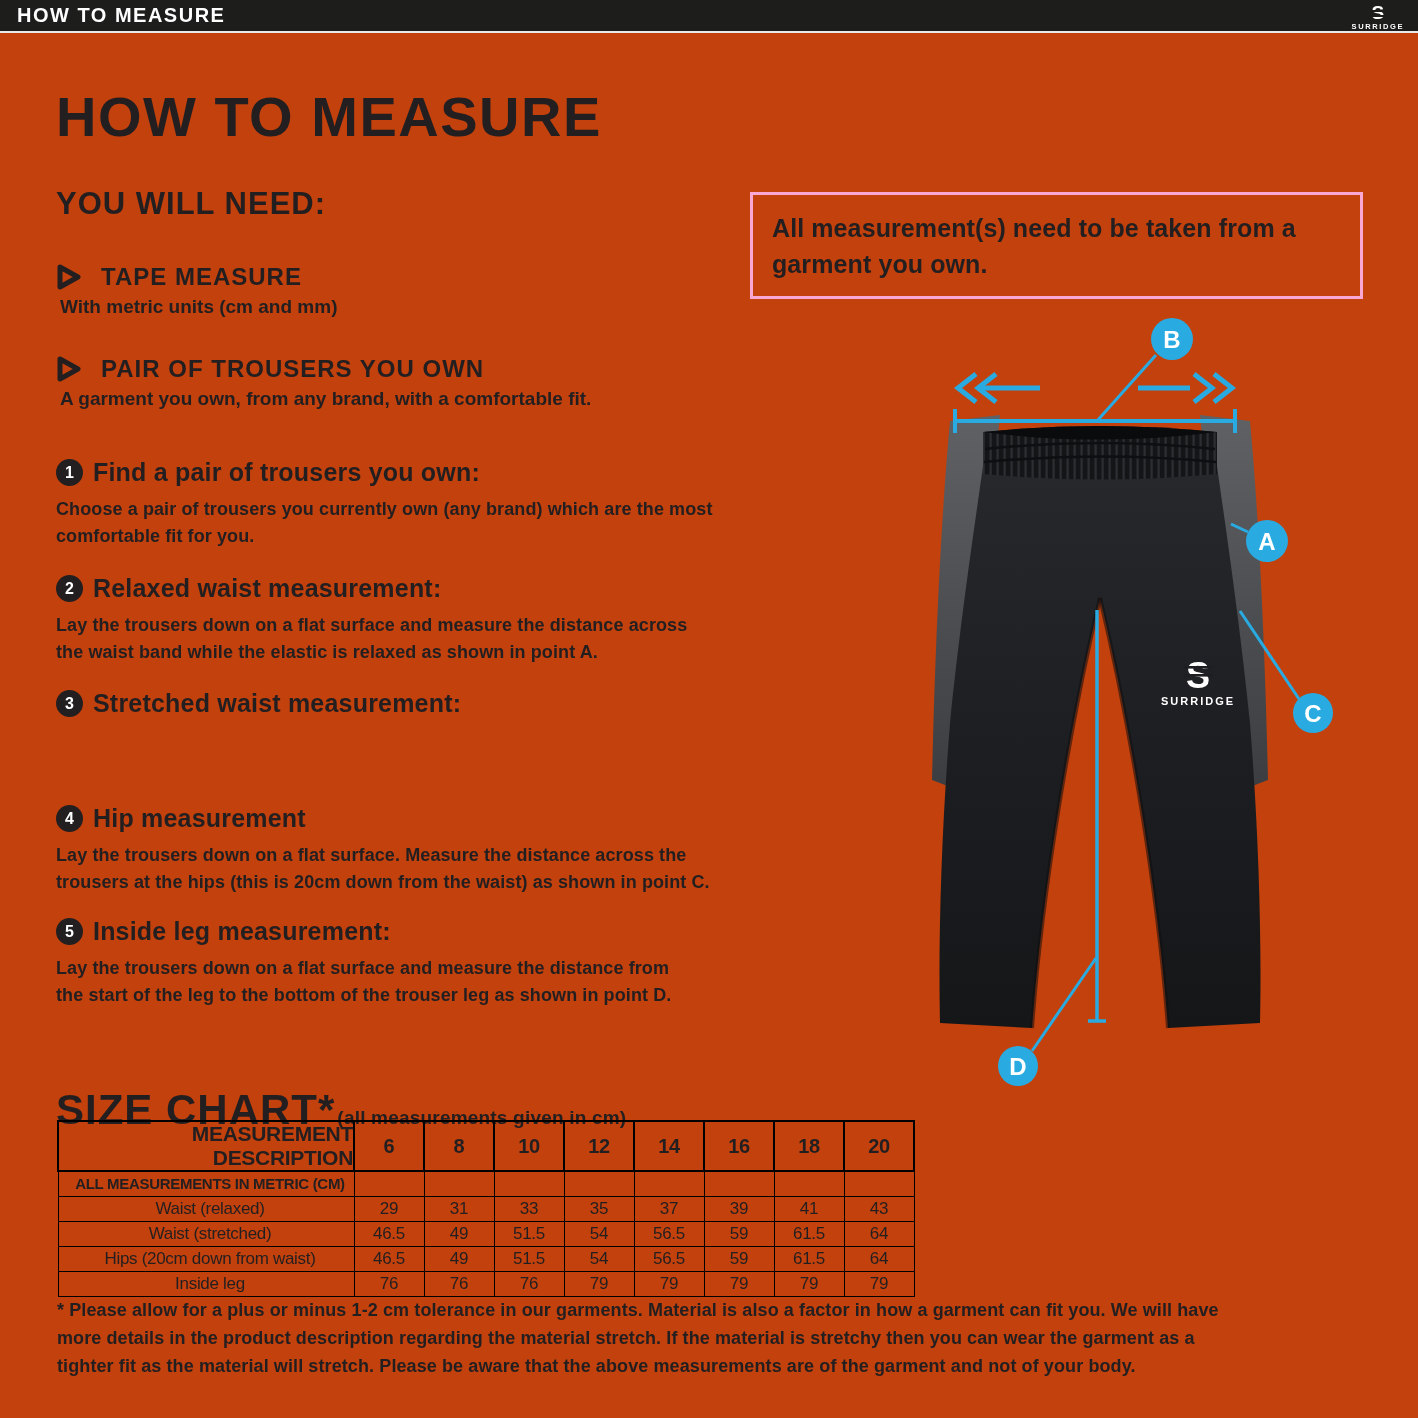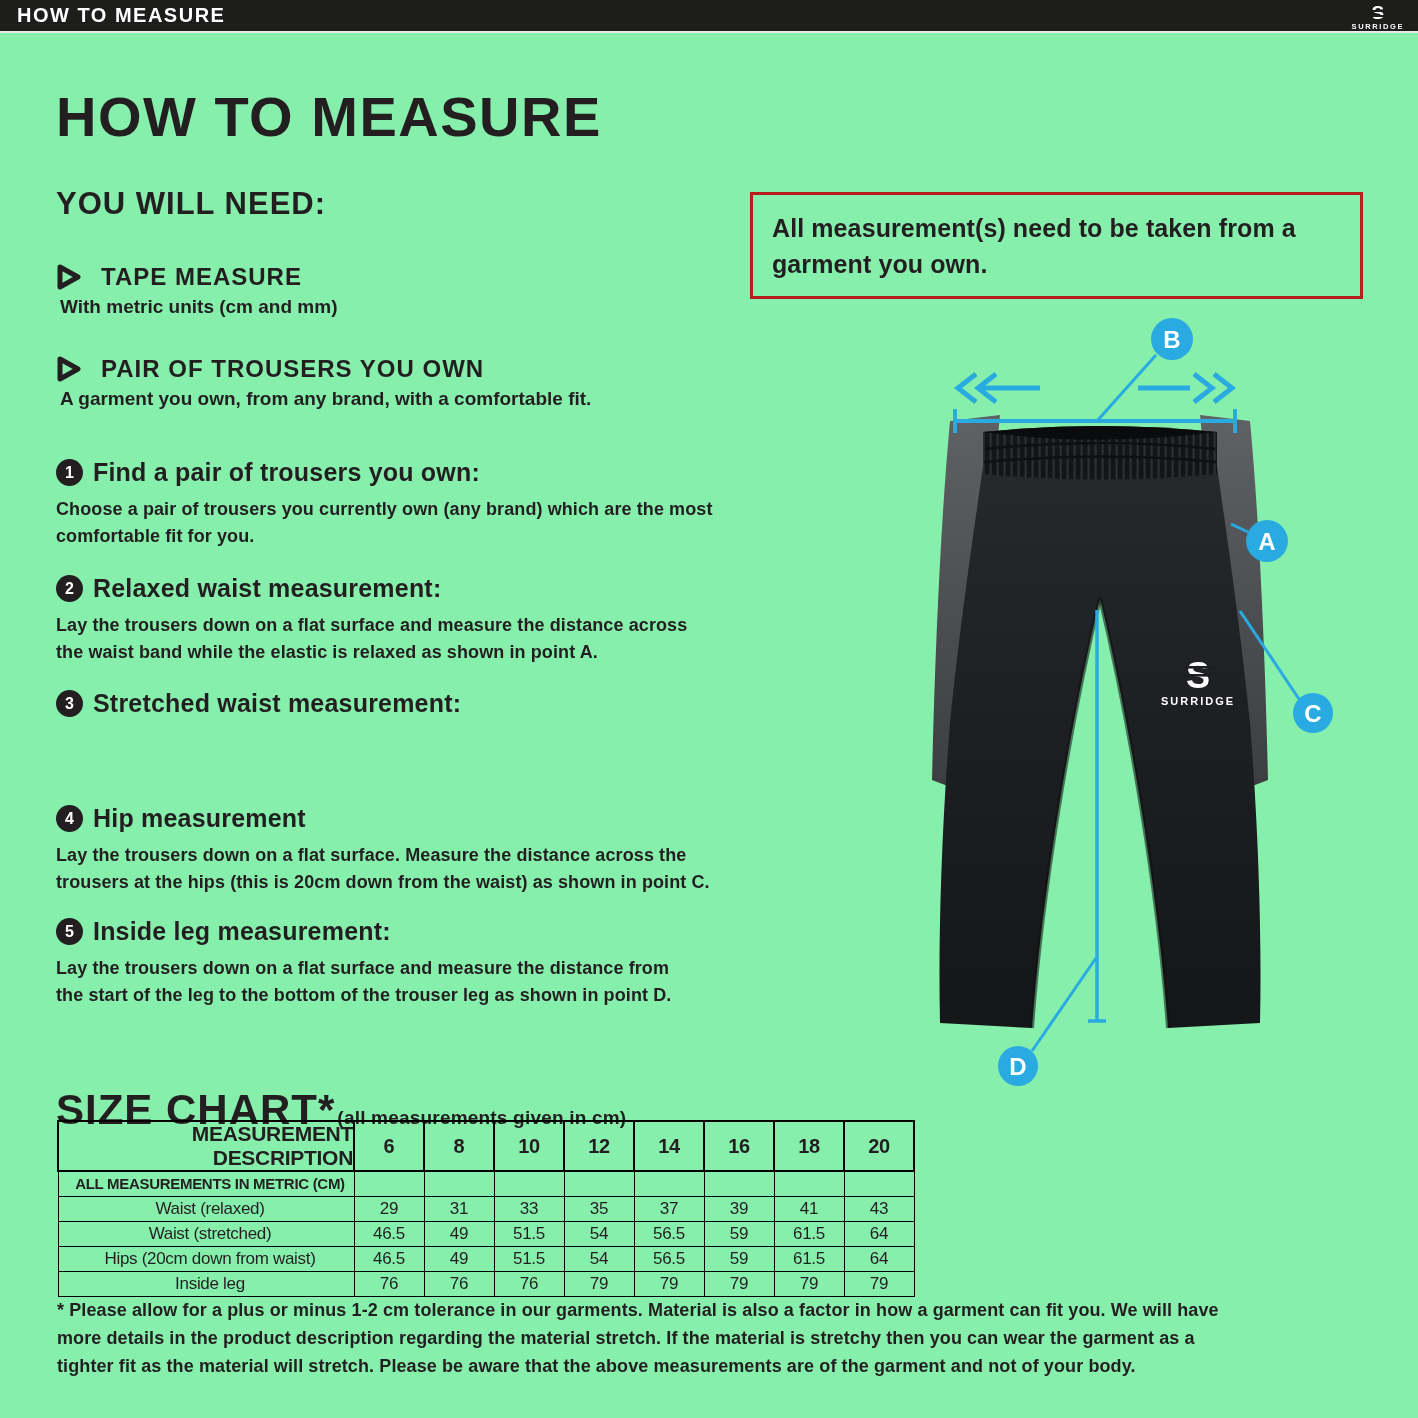--- a/index.html
+++ b/index.html
@@ -1,18 +1,18 @@
 <!DOCTYPE html>
 <html><head>
 <meta charset="utf-8">
 <style>
   * { margin:0; padding:0; box-sizing:border-box; }
   html,body { background:#ffffff; }
   body { font-family:"Liberation Sans", sans-serif; color:#231f20; }
-  .canvas { position:relative; width:1418px; height:1418px; background:#86efac; overflow:hidden; }
+  .canvas { position:relative; width:1418px; height:1418px; background:#c2410c; overflow:hidden; }
 
   
   .topbar { position:absolute; left:0; top:0; width:1418px; height:33px;
             background:#1d1d1b; display:flex; align-items:center;
             justify-content:space-between; padding:0 14px 0 17px;
             border-bottom:2px solid #e9e9e9; }
   .topbar-title { color:#ffffff; font-size:20px; font-weight:800; letter-spacing:1.5px; }
   .topbar-logo { display:flex; flex-direction:column; align-items:center; line-height:1; padding-top:2px;}
   .topbar-logo .slogo-s { position:relative; font-size:19px; font-weight:900; color:#fff; }
   .topbar-logo .slogo-s i { position:absolute; left:-2px; right:-2px; height:2px; background:#1d1d1b; }
@@ -33,21 +33,21 @@
   .step-head { display:flex; align-items:center; gap:10px; }
   .step-num { width:27px; height:27px; min-width:27px; border-radius:50%; background:#231f20;
               color:#fff; font-size:16px; font-weight:800; display:flex;
               align-items:center; justify-content:center; }
   .step-title { font-size:25px; font-weight:800; letter-spacing:.2px; }
   .step-body { font-size:18px; font-weight:700; line-height:1.5; margin-top:9px;
                white-space:pre-line; letter-spacing:.1px; }
 
   
   .note-box { position:absolute; left:750px; top:192px; width:613px; height:107px;
-              border:3px solid #b91c1c; padding:15px 19px; }
+              border:3px solid #f9a8d4; padding:15px 19px; }
   .note-text { font-size:25px; font-weight:700; line-height:1.45; white-space:pre-line; letter-spacing:.1px;}
 
   
   .figure { position:absolute; left:880px; top:318px; width:480px; height:792px; }
 
   
   .size-chart-head { position:absolute; left:56px; top:1086px; display:flex; align-items:baseline; gap:2px; }
   .size-chart-title { font-size:42px; font-weight:800; letter-spacing:1px; }
   .size-chart-sub { font-size:19px; font-weight:800; letter-spacing:.2px; }
 

